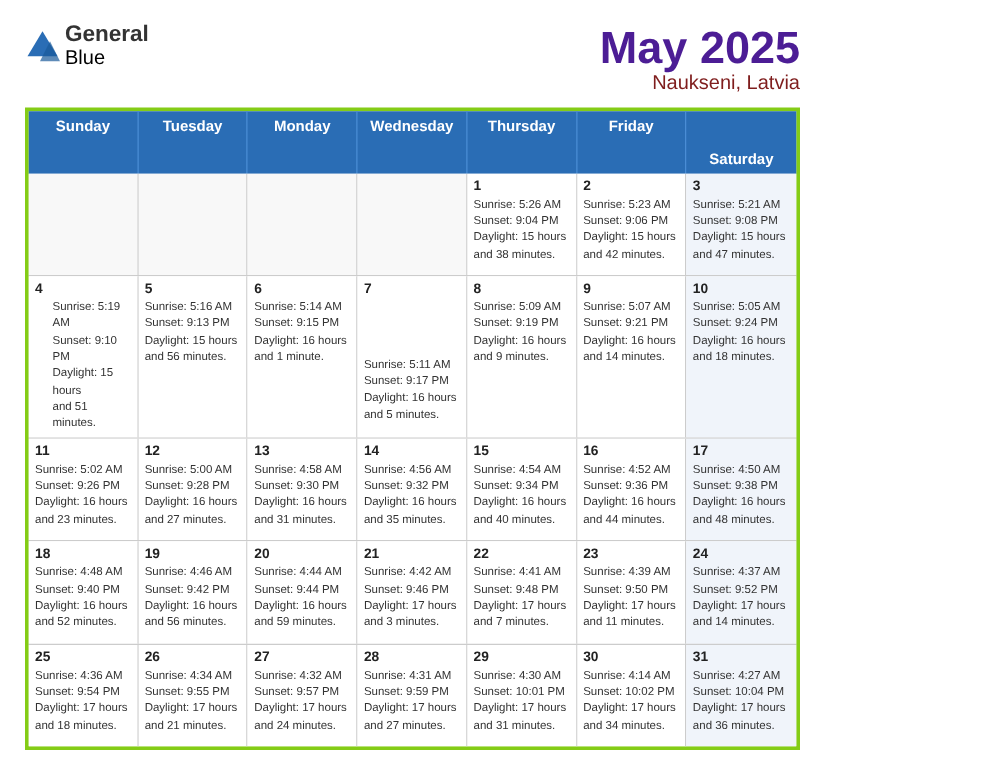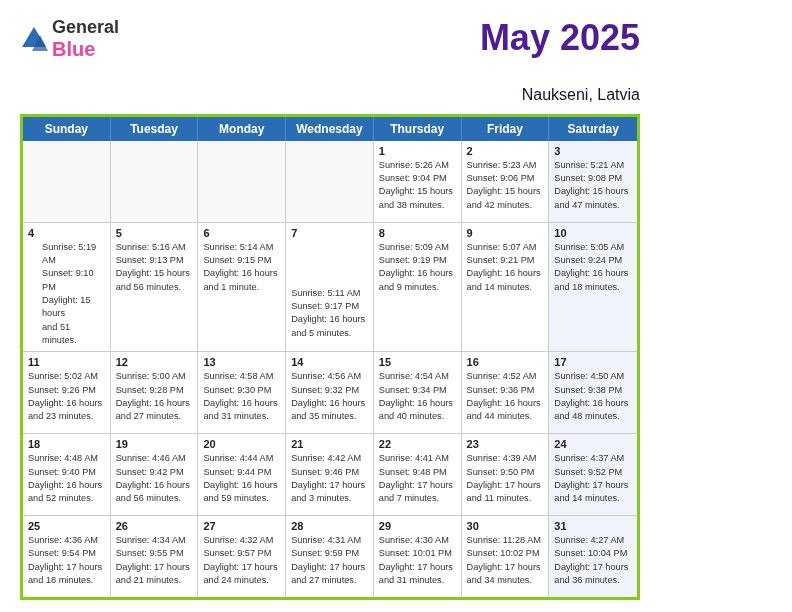--- a/index.html
+++ b/index.html
@@ -31,63 +31,62 @@
       display: flex;
       flex-direction: column;
       line-height: 1.1;
     }
     .logo-general {
       font-size: 18px;
       font-weight: bold;
       color: #333;
     }
     .logo-blue {
-      font-size: 20px;
-      font-weight: bold;
-      color: #ec4899;
+      font-size: 16px;
+      font-weight: normal;
+      color: #000000;
     }
     .logo-icon {
       width: 28px;
       height: 28px;
       margin-right: 4px;
     }
     .title-block {
       text-align: right;
     }
     .title-month {
       font-size: 36px;
       font-weight: bold;
       color: #4c1d95;
       line-height: 1.1;
     }
     .title-location {
       font-size: 16px;
-      color: #0f172a;
-      margin-top: 28px;
+      color: #7f1d1d;
     }
     .calendar {
       flex: 1;
       display: flex;
       flex-direction: column;
       border: 3px solid #84cc16;
     }
     .cal-header {
       display: grid;
       grid-template-columns: repeat(7, 1fr);
       background: #2a6db5;
     }
     .cal-header-cell {
       color: #fff;
       font-weight: bold;
       font-size: 12px;
       text-align: center;
       padding: 5px 2px;
       border-right: 1px solid #4a8dd5;
     }
-    .cal-header-cell:last-child { border-right: none; }
+    .cal-header-cell:last-child { border-right: none; margin-top: 26px; }
     .cal-body {
       flex: 1;
       display: flex;
       flex-direction: column;
     }
     .cal-row {
       display: grid;
       grid-template-columns: repeat(7, 1fr);
       flex: 1;
       border-top: 1px solid #ccc;
@@ -360,21 +359,21 @@
           </div>
           <div class="cal-cell">
             <div class="day-num">29</div>
             <div class="day-info" style="white-space: pre-line;">Sunrise: 4:30 AM
 Sunset: 10:01 PM
 Daylight: 17 hours
 and 31 minutes.</div>
           </div>
           <div class="cal-cell">
             <div class="day-num">30</div>
-            <div class="day-info" style="white-space: pre-line;">Sunrise: 11:28 AM
+            <div class="day-info" style="white-space: pre-line;">Sunrise: 4:14 AM
 Sunset: 10:02 PM
 Daylight: 17 hours
 and 34 minutes.</div>
           </div>
           <div class="cal-cell saturday">
             <div class="day-num">31</div>
             <div class="day-info" style="white-space: pre-line;">Sunrise: 4:27 AM
 Sunset: 10:04 PM
 Daylight: 17 hours
 and 36 minutes.</div>

